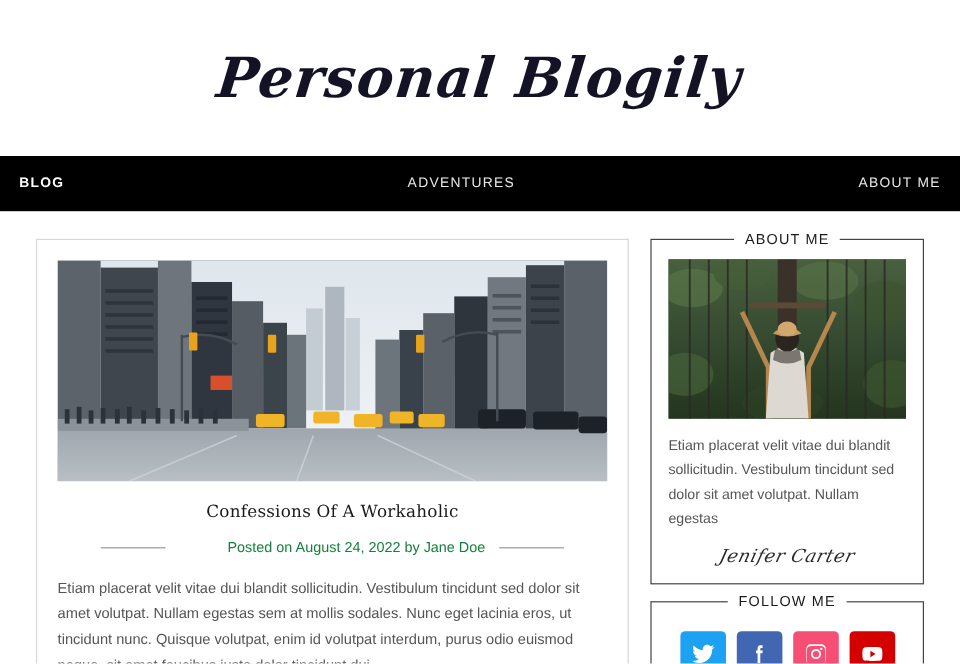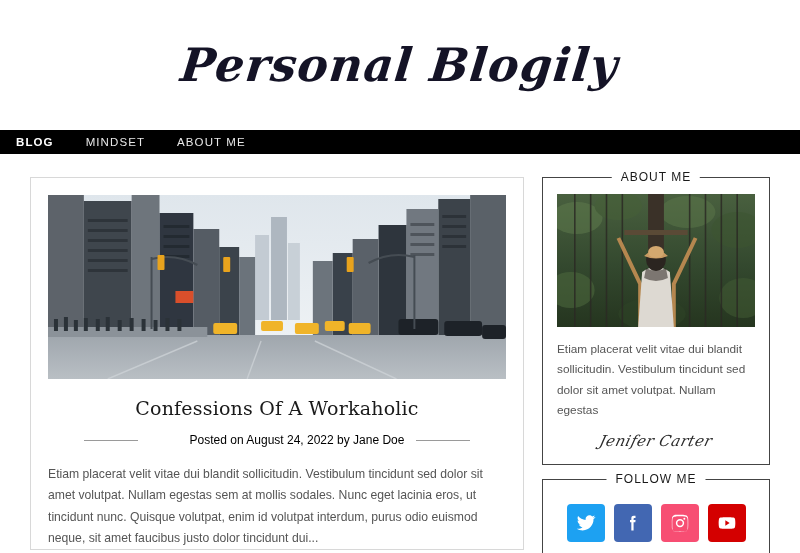--- a/index.html
+++ b/index.html
@@ -26,25 +26,25 @@
     font-weight: 700;
     font-size: 46px;
     letter-spacing: 1px;
     color: #141326;
     transform: skewX(-6deg);
     white-space: nowrap;
   }
 
   
   .site-nav {
-    height: 24px;
+    height: 46px;
     background: #000000;
     display: flex;
     align-items: center;
-    justify-content: flex-start;
+    justify-content: space-between;
     gap: 0;
   }
   .nav-item {
     color: #e8e8e8;
     font-size: 11.5px;
     letter-spacing: 1.1px;
     text-transform: uppercase;
     padding: 0 16px;
     line-height: 35px;
     cursor: pointer;
@@ -70,36 +70,36 @@
   }
   .featured-image {
     width: 100%;
     height: 184px;
     position: relative;
     overflow: hidden;
     background: #9aa3ad;
   }
   .post-title {
     font-family: "DejaVu Serif", "Liberation Serif", serif;
-    font-size: 19px;
+    font-size: 14px;
     font-weight: 400;
     color: #1a1a1a;
     text-align: center;
     margin-top: 18px;
     letter-spacing: 0.2px;
   }
   .post-meta {
     display: flex;
     align-items: center;
     justify-content: center;
     gap: 12px;
     margin-top: 14px;
   }
   .meta-rule { width: 54px; height: 1px; background: #9a9a9a; }
-  .meta-text { font-size: 12px; color: #000000; white-space: nowrap; padding-left: 40px; }
+  .meta-text { font-size: 12px; color: #15803d; white-space: nowrap; padding-left: 40px; }
   .post-excerpt {
     margin-top: 17px;
     font-size: 12.2px;
     line-height: 1.75;
     color: #555555;
   }
 
   
   .widget {
     border: 1px solid #444444;
@@ -167,21 +167,21 @@
 </style>
 </head>
 <body>
 
 <header class="site-header">
   <div class="site-title">Personal Blogily</div>
 </header>
 
 <nav class="site-nav">
   <a class="nav-item active">BLOG</a>
-  <a class="nav-item">MINDSET</a>
+  <a class="nav-item">ADVENTURES</a>
   <a class="nav-item">ABOUT ME</a>
 </nav>
 
 <div class="page">
 
   <main class="content">
     <article class="article-card">
 
       <div class="featured-image">
         <svg class="scene" viewBox="0 0 460 184" preserveAspectRatio="none">

